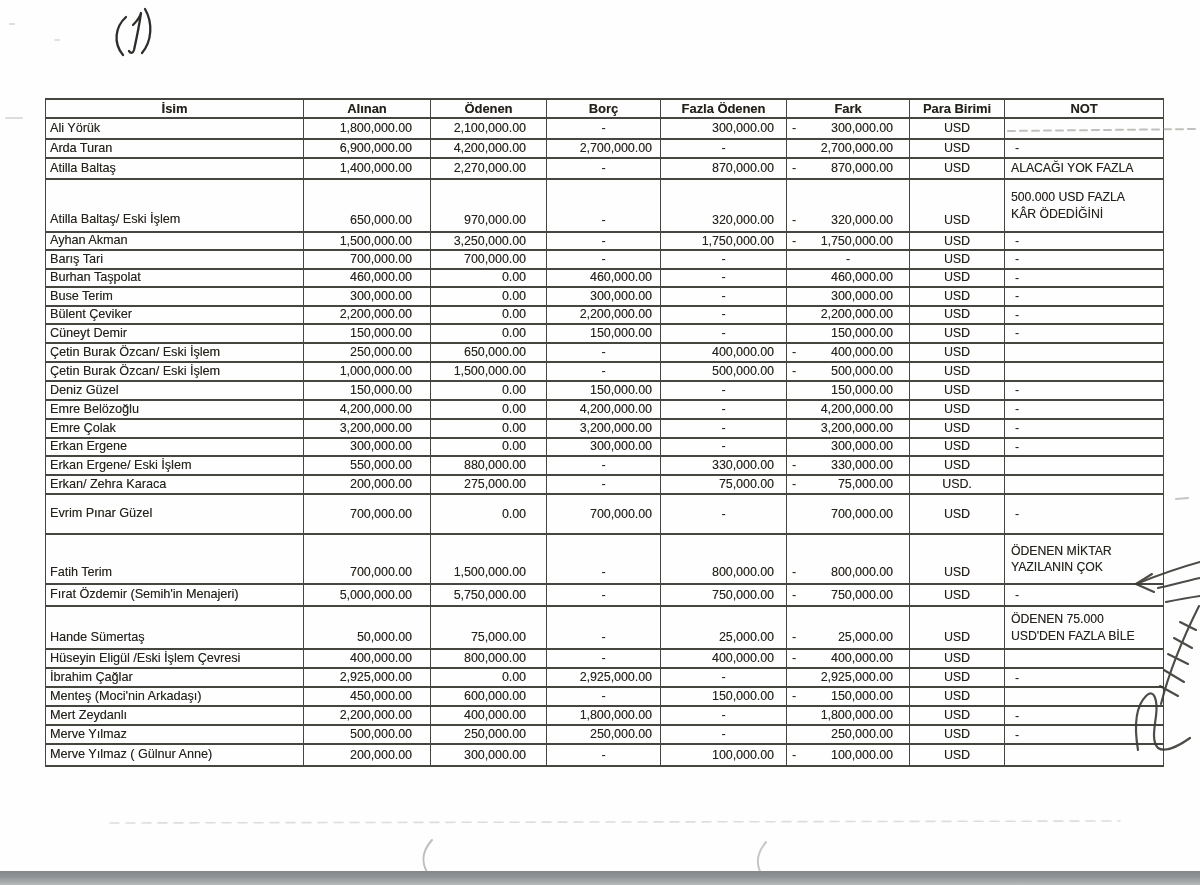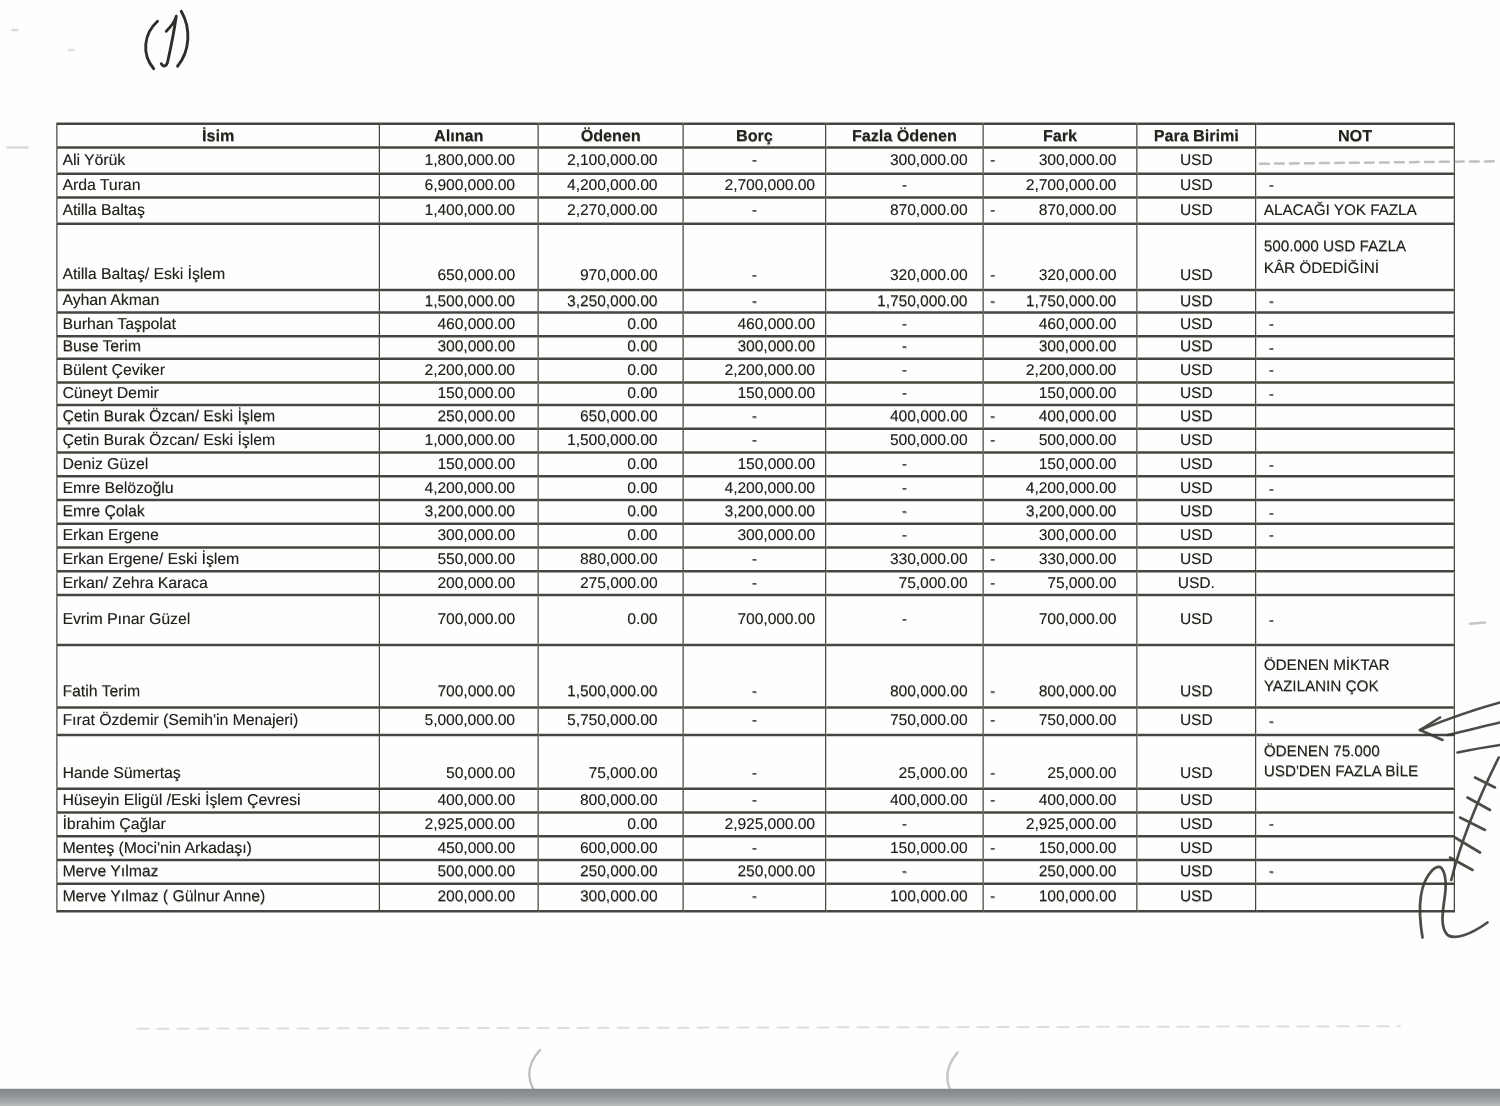--- a/index.html
+++ b/index.html
@@ -155,20 +155,32 @@
               <span>-</span>
               <span>1,750,000.00</span>
             </div>
           </td>
           <td class="para">USD</td>
           <td class="not dashnote">
             <div>-</div>
           </td>
         </tr>
         <tr style="height: 18px;">
+          <td class="name">Barış Tari</td>
+          <td class="num pad-a">700,000.00</td>
+          <td class="num pad-o">700,000.00</td>
+          <td class="dash">-</td>
+          <td class="dash">-</td>
+          <td class="dash">-</td>
+          <td class="para">USD</td>
+          <td class="not dashnote">
+            <div>-</div>
+          </td>
+        </tr>
+        <tr style="height: 18px;">
           <td class="name">Burhan Taşpolat</td>
           <td class="num pad-a">460,000.00</td>
           <td class="num pad-o">0.00</td>
           <td class="num pad-b">460,000.00</td>
           <td class="dash">-</td>
           <td class="num pad-fk">460,000.00</td>
           <td class="para">USD</td>
           <td class="not dashnote">
             <div>-</div>
           </td>
@@ -416,20 +428,32 @@
           <td class="dash">-</td>
           <td class="num pad-f">150,000.00</td>
           <td>
             <div class="fark-wrap">
               <span>-</span>
               <span>150,000.00</span>
             </div>
           </td>
           <td class="para">USD</td>
           <td class="not"></td>
+        </tr>
+        <tr style="height: 19px;">
+          <td class="name">Mert Zeydanlı</td>
+          <td class="num pad-a">2,200,000.00</td>
+          <td class="num pad-o">400,000.00</td>
+          <td class="num pad-b">1,800,000.00</td>
+          <td class="dash">-</td>
+          <td class="num pad-fk">1,800,000.00</td>
+          <td class="para">USD</td>
+          <td class="not dashnote">
+            <div>-</div>
+          </td>
         </tr>
         <tr style="height: 19px;">
           <td class="name">Merve Yılmaz</td>
           <td class="num pad-a">500,000.00</td>
           <td class="num pad-o">250,000.00</td>
           <td class="num pad-b">250,000.00</td>
           <td class="dash">-</td>
           <td class="num pad-fk">250,000.00</td>
           <td class="para">USD</td>
           <td class="not dashnote">

